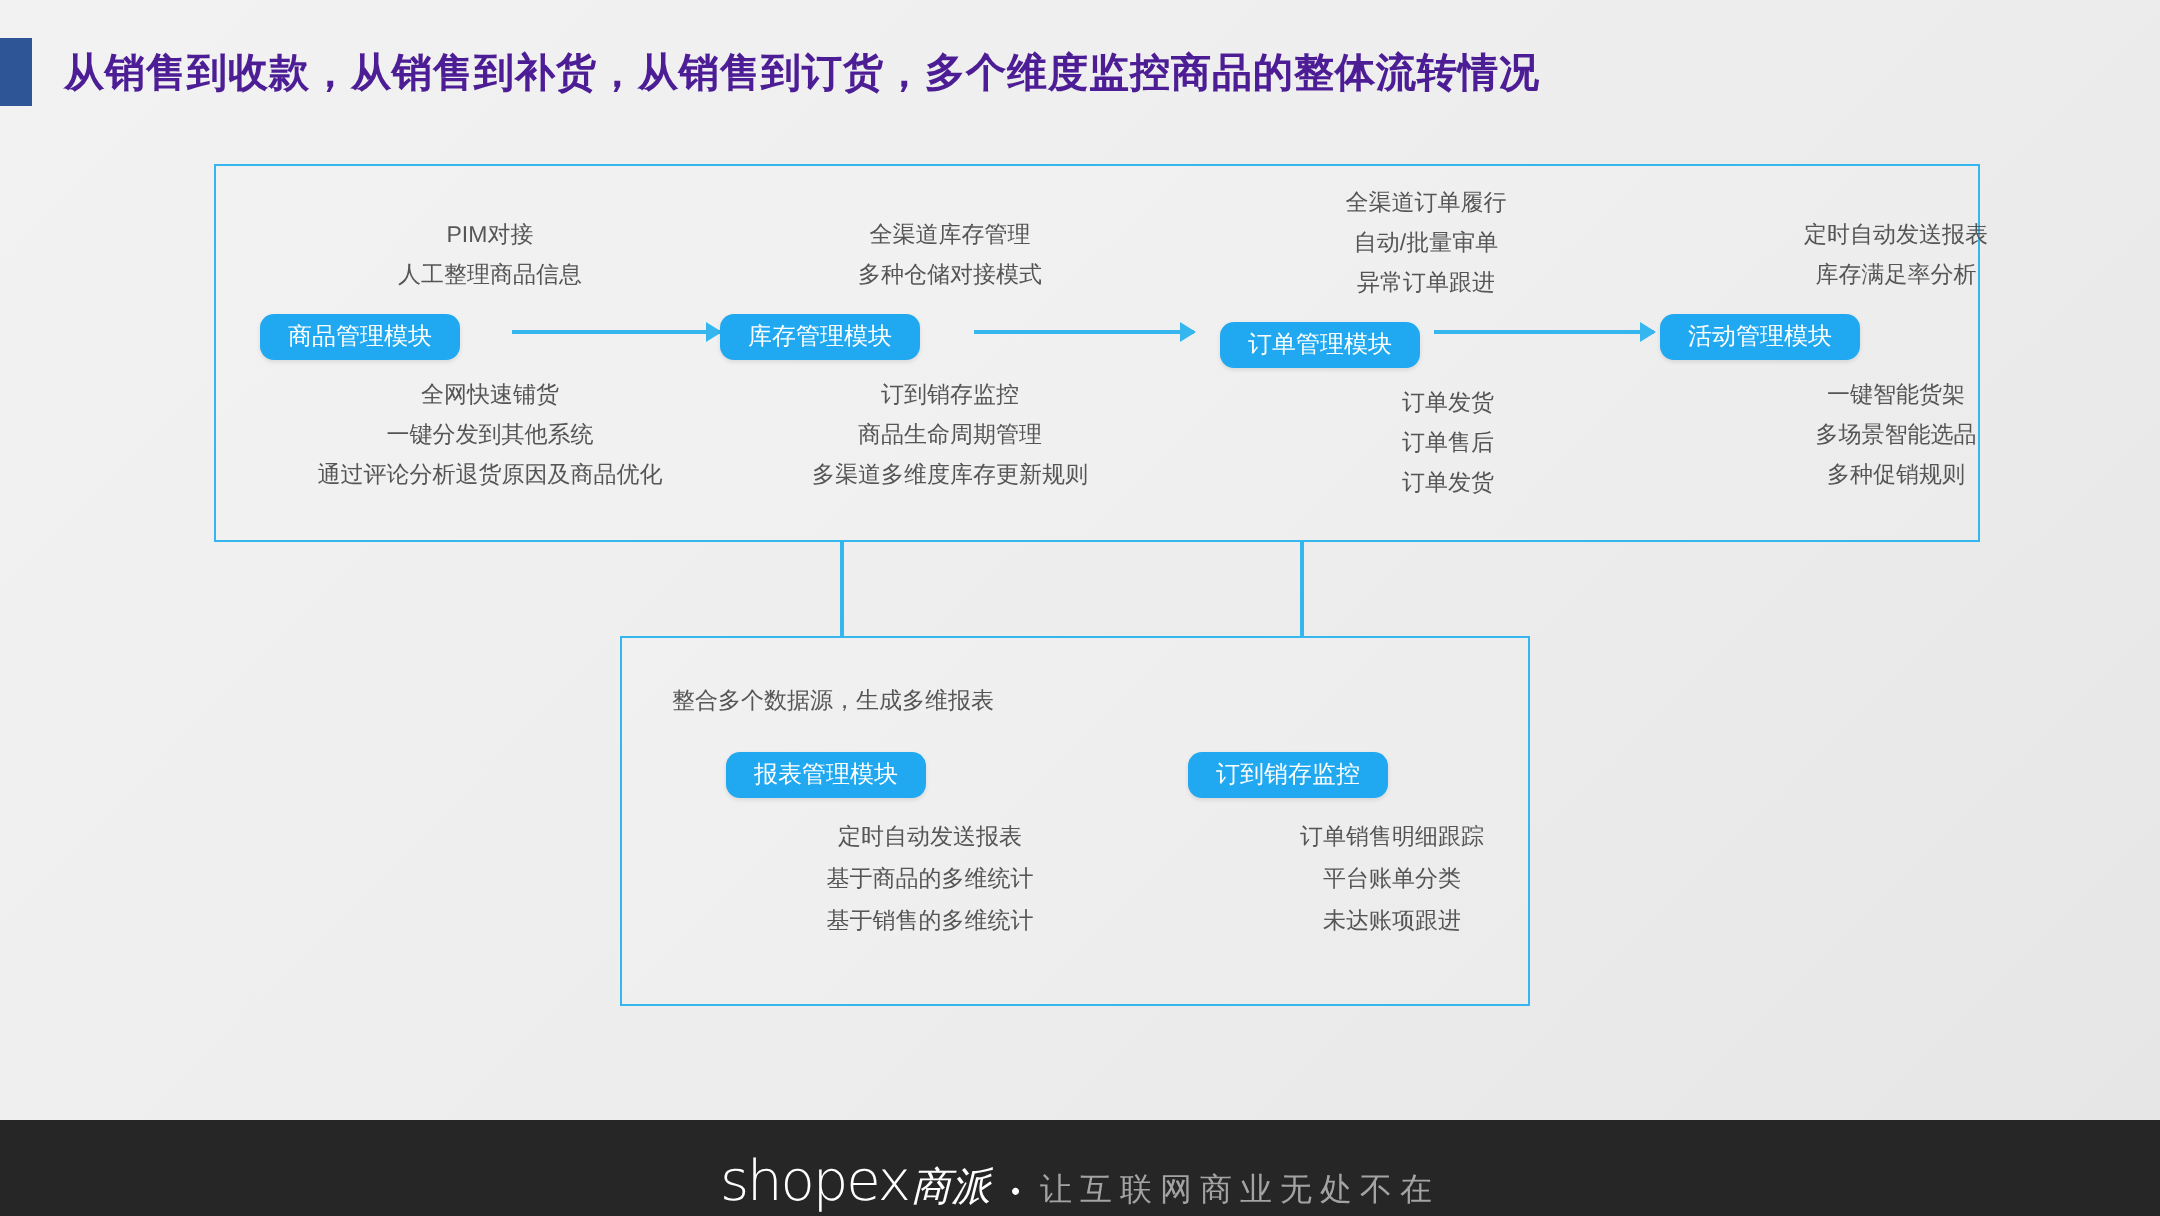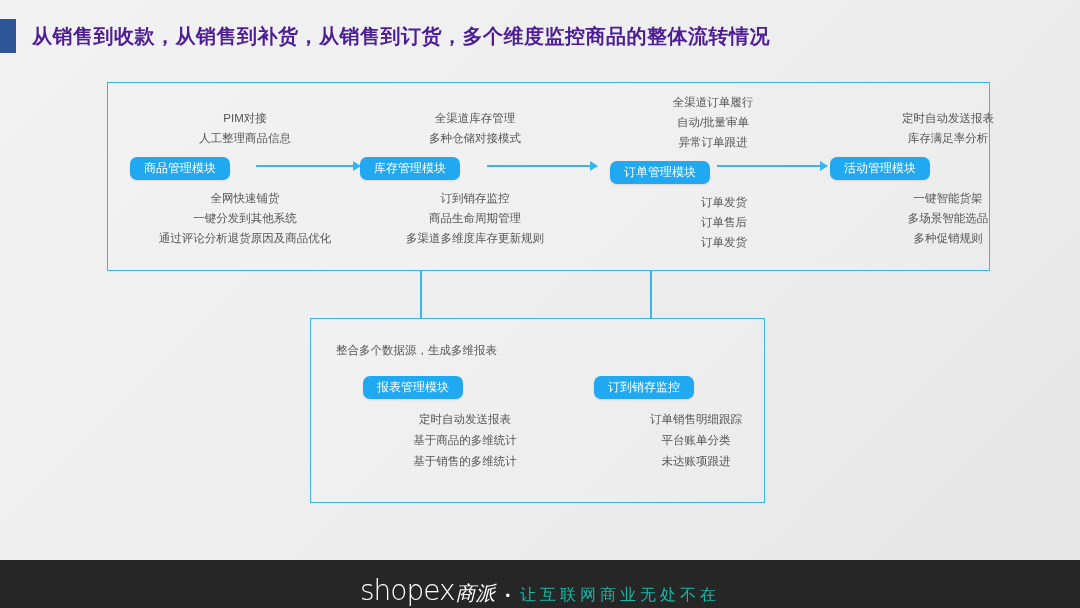--- a/index.html
+++ b/index.html
@@ -189,21 +189,21 @@
     font-style: italic;
   }
   .logo-dot {
     font-size: 13px;
     margin: 0 10px;
     color: #ffffff;
   }
   .logo-slogan {
     font-size: 16px;
     letter-spacing: 4px;
-    color: #14b8a6;
+    color: #a3a3a3;
   }
 </style>
 </head>
 <body>
 
 <div class="title-row">
   <div class="title-accent"></div>
   <div class="title-text">从销售到收款，从销售到补货，从销售到订货，多个维度监控商品的整体流转情况</div>
 </div>
 

